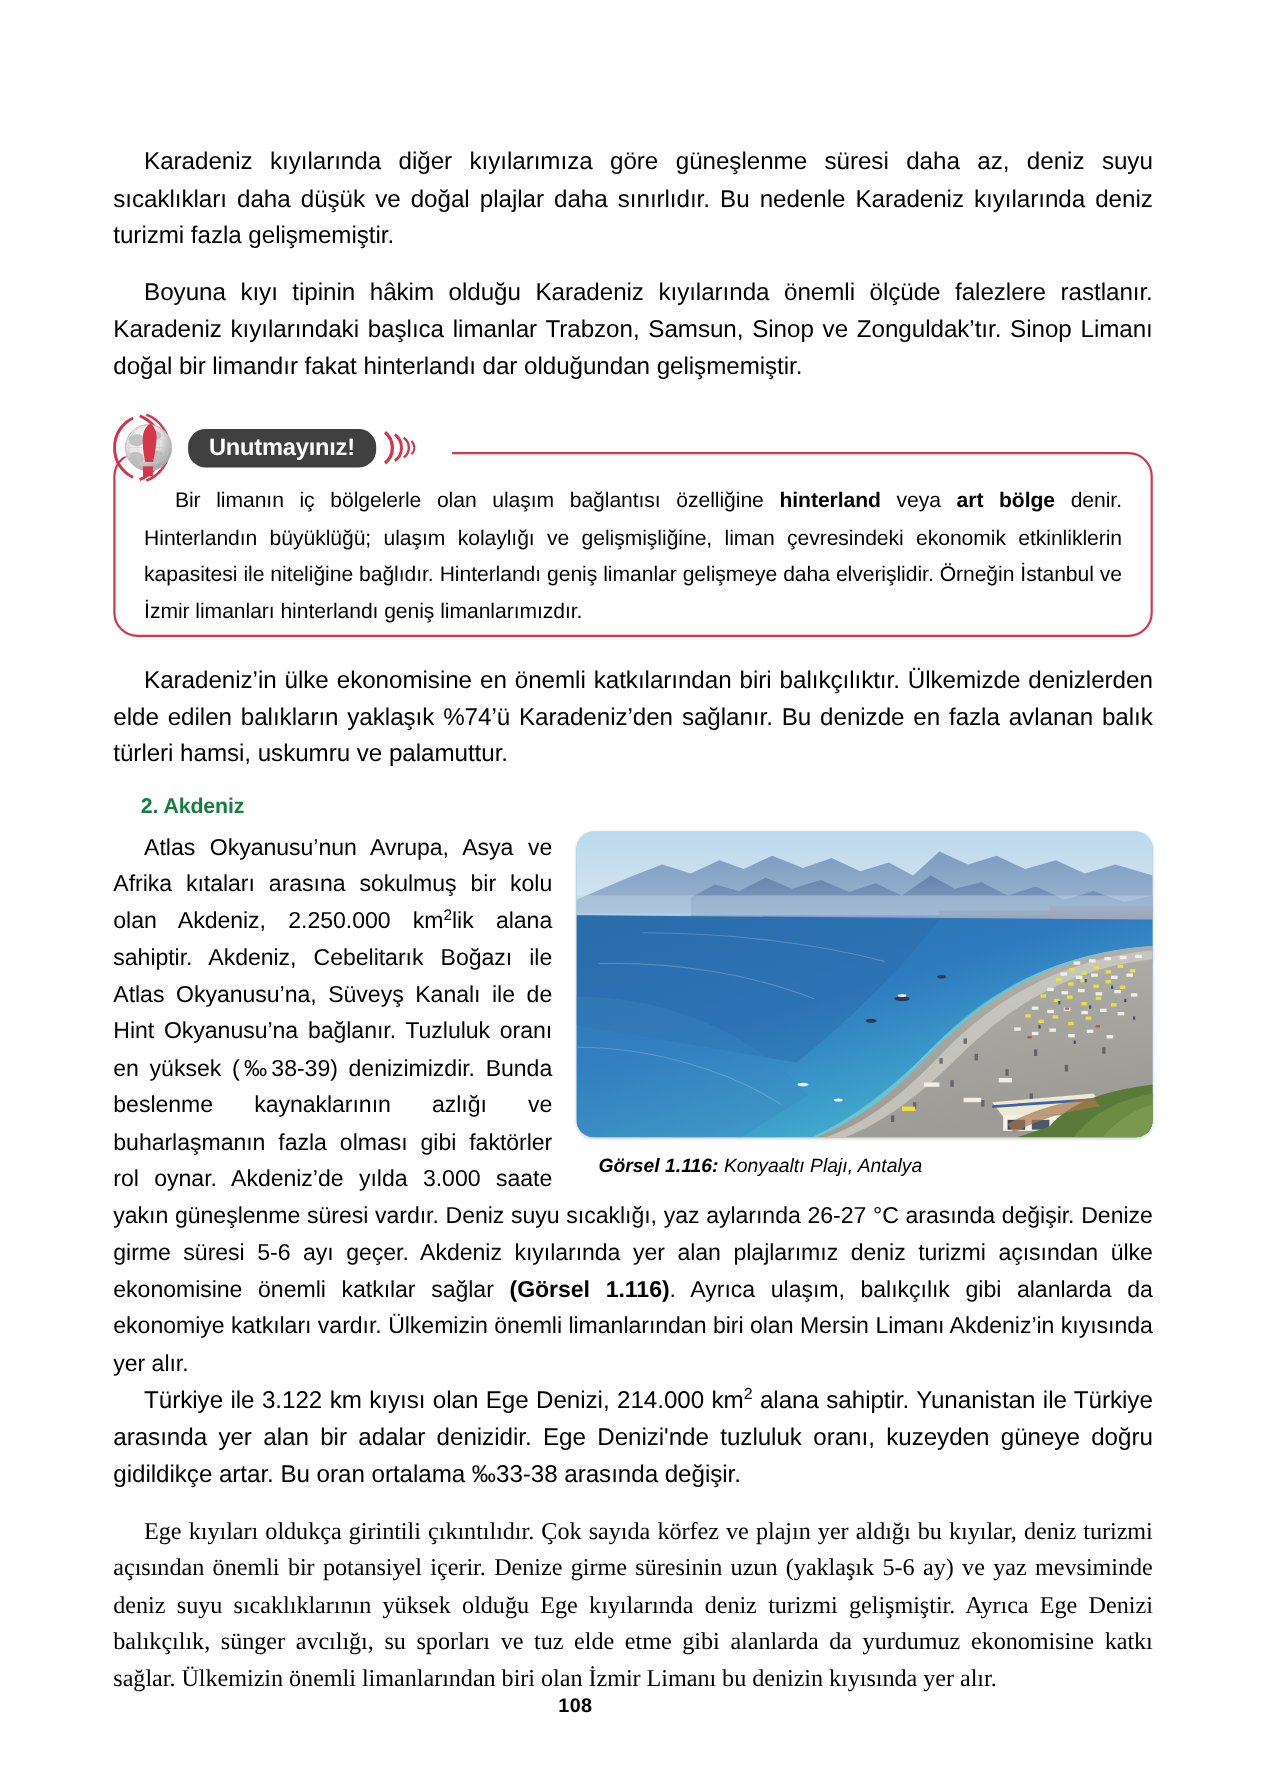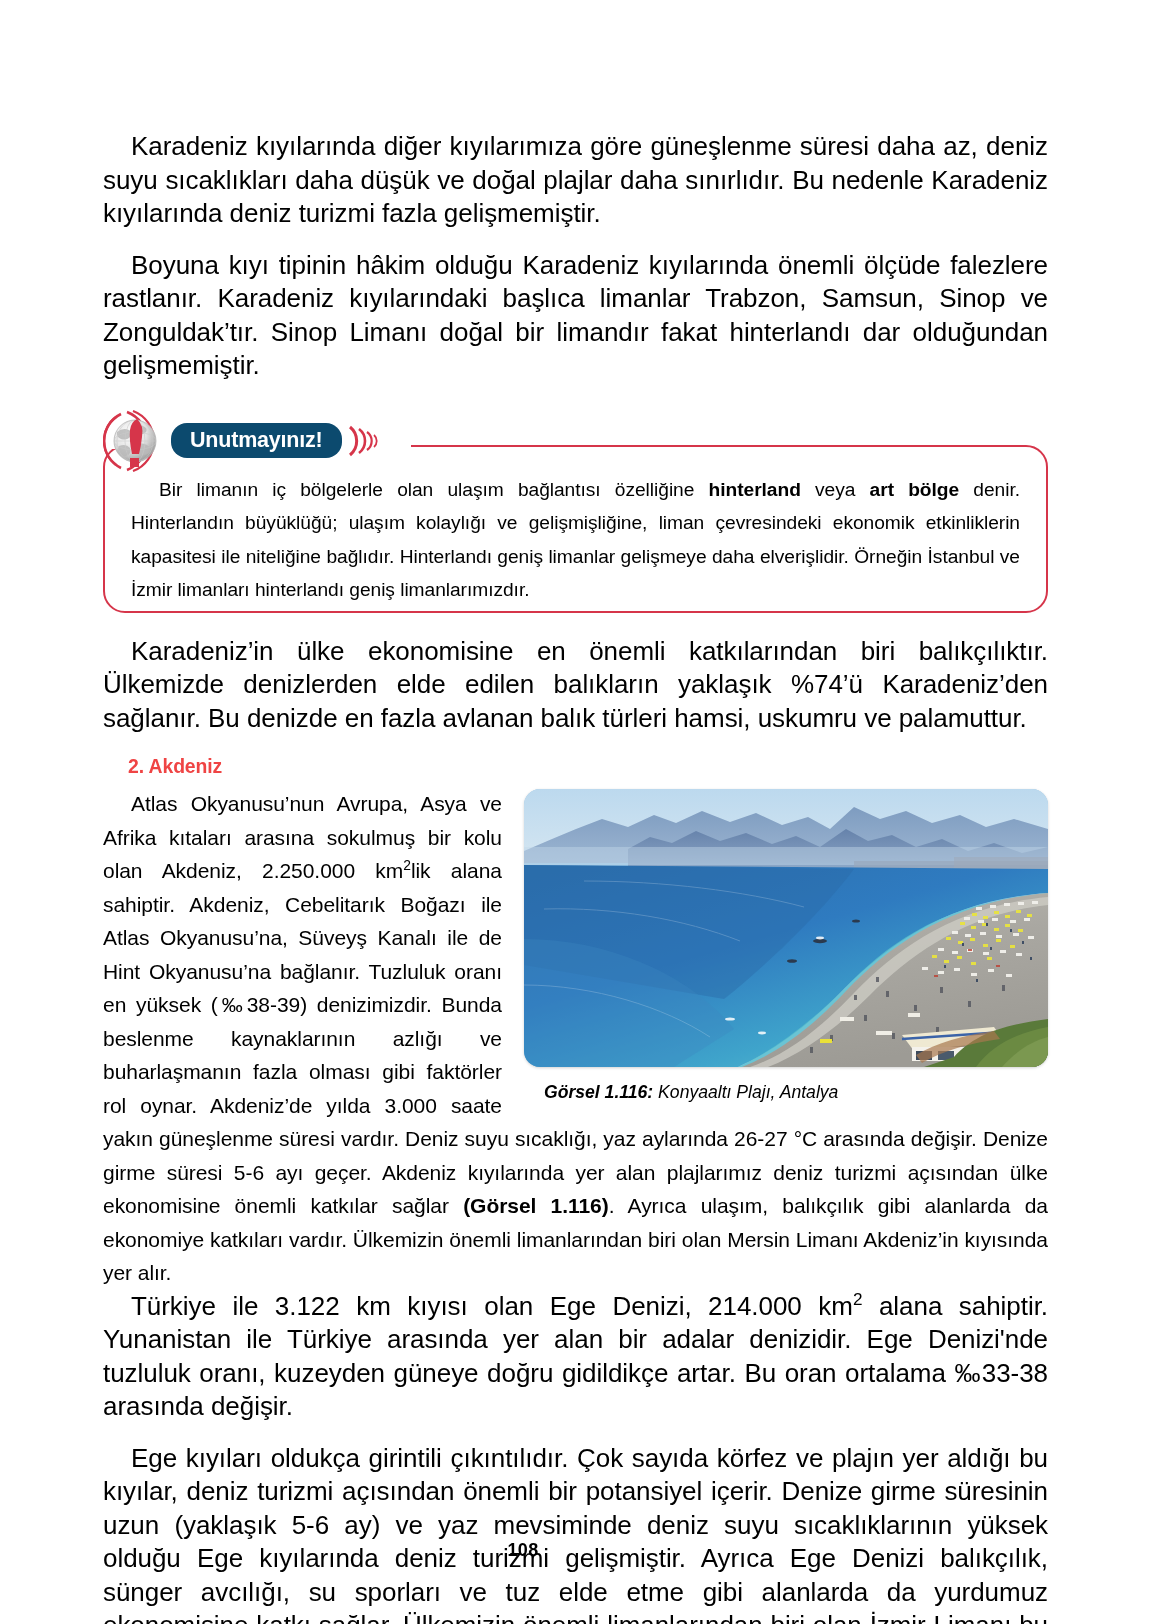--- a/index.html
+++ b/index.html
@@ -26,37 +26,37 @@
   .content {
     position: absolute;
     left: 103px;
     top: 130px;
     width: 945px;
   }
 
   
   p.para {
     margin: 0 0 18px 0;
-    font-size: 26px;
+    font-size: 22px;
     line-height: 33.5px;
     text-align: justify;
     text-justify: inter-word;
     text-indent: 28px;
     letter-spacing: -0.05px;
   }
-  p.para.last { margin-bottom: 0; }
+  p.para.last { margin-bottom: 0; font-family: Liberation Serif, serif; }
 
   
   h3.section-heading {
     margin: 0 0 7px 0;
     padding-left: 25px;
     font-size: 19.4px;
     line-height: 27px;
     font-weight: bold;
-    color: #ef4444;
+    color: #15803d;
     letter-spacing: -0.1px;
   }
 
   
   .callout-wrap {
     position: relative;
     margin: 30px 0 22px 0;
     padding-top: 10px;
   }
   .callout-box {
@@ -97,21 +97,21 @@
   .callout-icon {
     position: relative;
     width: 74px;
     height: 62px;
     flex: 0 0 auto;
   }
   .callout-icon svg { display: block; }
   .callout-badge {
     position: relative;
     margin-left: -6px;
-    background: #0c4a6e;
+    background: #404040;
     color: #ffffff;
     font-size: 21.5px;
     font-weight: bold;
     letter-spacing: -0.2px;
     padding: 4px 19px 5px 19px;
     border-radius: 16px;
     line-height: 26px;
     white-space: nowrap;
   }
   .callout-waves {

